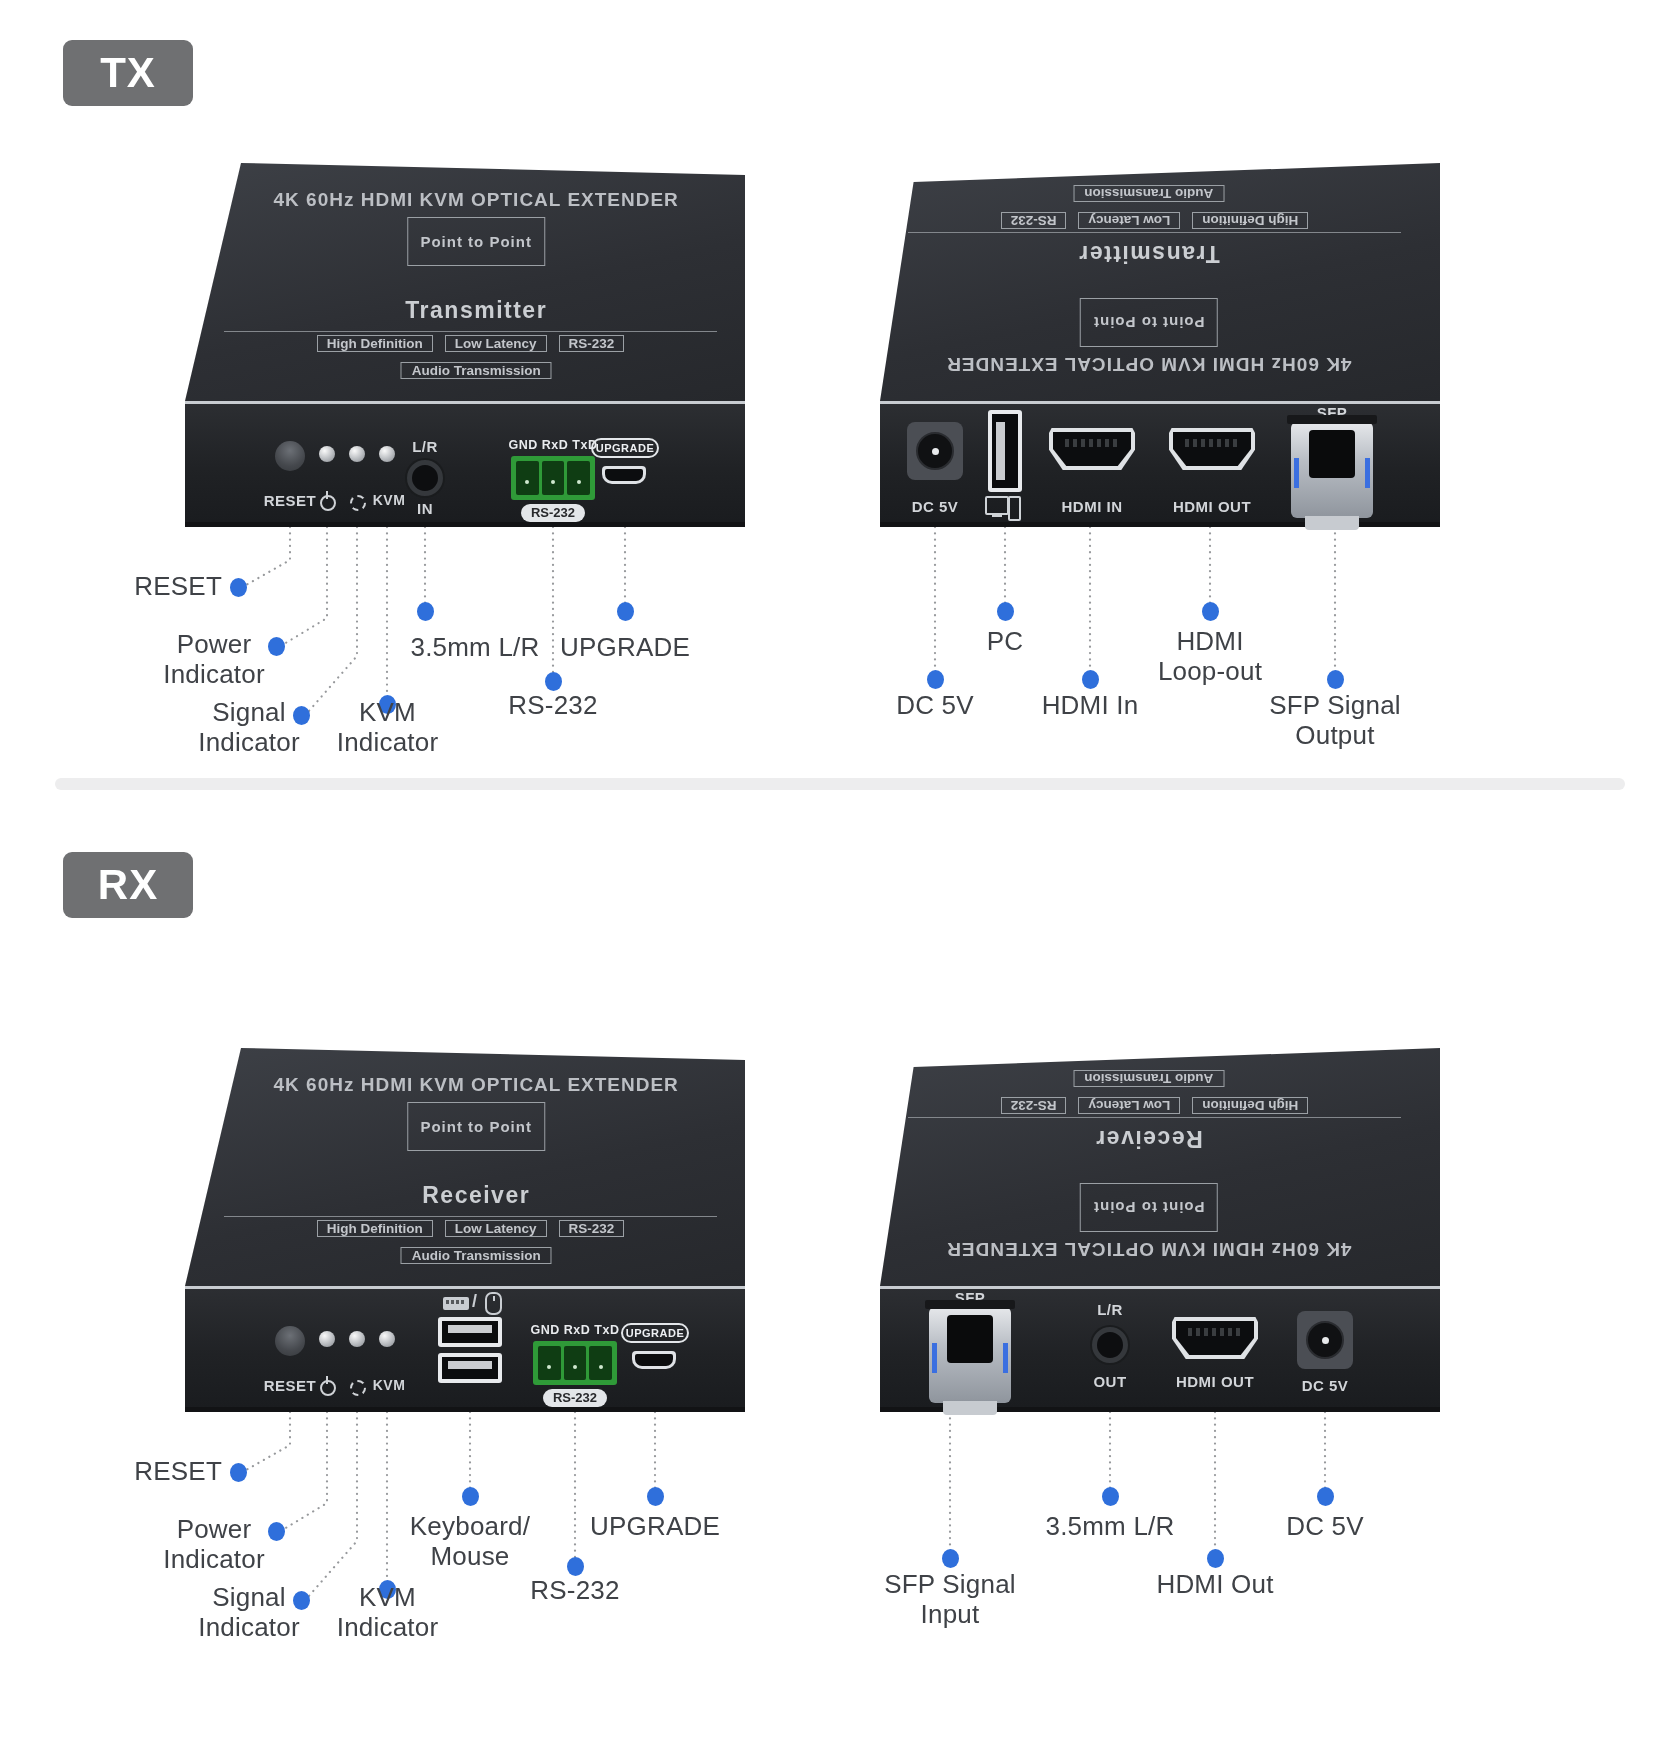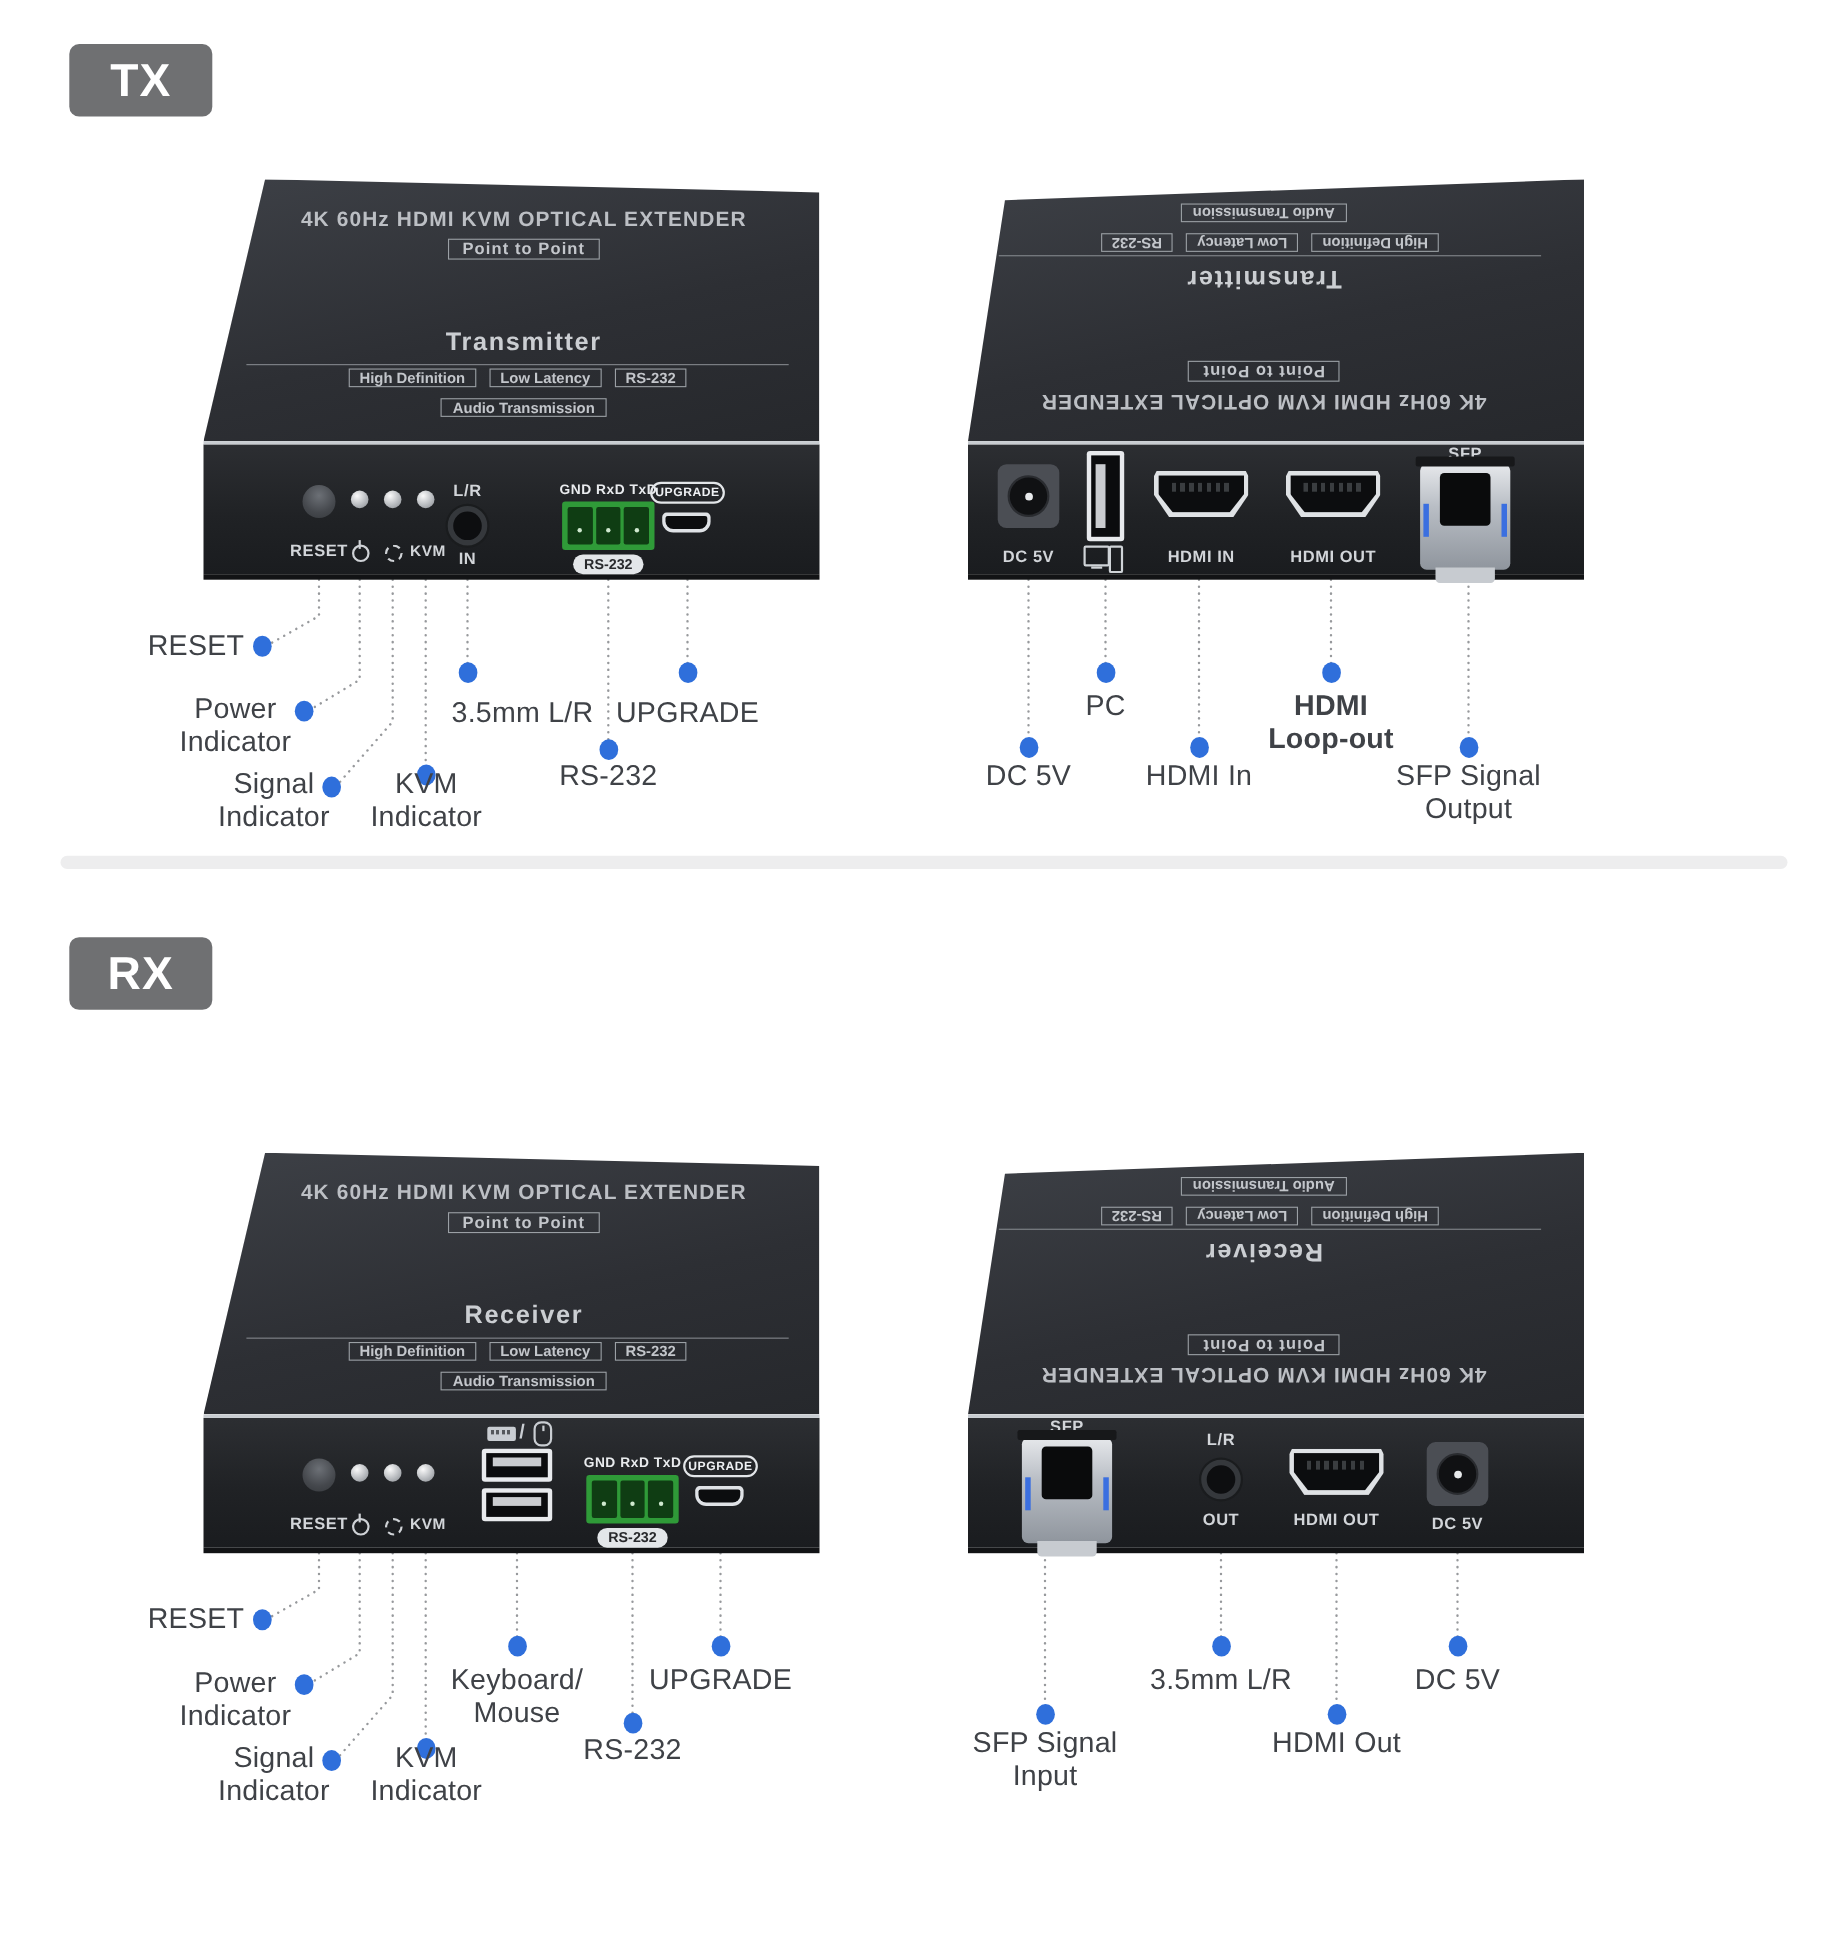--- a/index.html
+++ b/index.html
@@ -13,21 +13,21 @@
   
   .device{position:absolute;width:560px;height:364px;}
   .top-face{position:absolute;left:0;right:0;top:0;height:238px;overflow:hidden;
             background:linear-gradient(168deg,#3d4046 0%,#2d2f34 55%,#26282c 100%);}
   .tf-front{clip-path:polygon(10% 0%,100% 5%,100% 100%,0% 100%);}
   .tf-rear{clip-path:polygon(6% 8%,100% 0%,100% 100%,0% 100%);}
   .tf-inner{position:absolute;inset:0;}
   .flip{transform:rotate(180deg);}
   .tf-title{position:absolute;top:26px;left:8%;width:88%;text-align:center;font-weight:bold;font-size:19px;
             letter-spacing:1px;color:#bcbfc4;white-space:nowrap;}
-  .tf-box{position:absolute;left:52%;transform:translateX(-50%);border:1px solid #9ba0a5;padding:0 12px;
+  .tf-box{position:absolute;left:52%;transform:translateX(-50%);border:1px solid #9ba0a5;padding:15px 12px;
           font-weight:bold;color:#c3c6cb;white-space:nowrap;}
   .tf-ptp{top:54px;font-size:15px;letter-spacing:1px;}
   .tf-role{position:absolute;top:134px;left:8%;width:88%;text-align:center;font-size:23px;font-weight:bold;
            color:#cbced2;letter-spacing:1.5px;}
   .tf-line{position:absolute;top:168px;left:7%;width:88%;border-top:1px solid #83878c;}
   .tf-feats{position:absolute;top:172px;left:7%;width:88%;display:flex;justify-content:center;gap:12px;}
   .tf-feat{border:1px solid #9ba0a5;padding:0 9px;font-size:13.5px;font-weight:bold;color:#c3c6cb;white-space:nowrap;}
   .tf-audio{top:199px;font-size:13.5px;padding:0 10px;}
 
   .face{position:absolute;left:0;right:0;top:238px;height:118px;
@@ -229,21 +229,21 @@
   <div class="cl" style="left:380px;top:633px;width:190px;">3.5mm L/R</div>
   <div class="cl" style="left:480px;top:691px;width:146px;">RS-232</div>
   <div class="cl" style="left:542px;top:633px;width:166px;">UPGRADE</div>
 
   <div class="dot" style="left:997px;top:602px;"></div>
   <div class="dot" style="left:1202px;top:602px;"></div>
   <div class="dot" style="left:927px;top:670px;"></div>
   <div class="dot" style="left:1082px;top:670px;"></div>
   <div class="dot" style="left:1327px;top:670px;"></div>
   <div class="cl" style="left:957px;top:627px;width:96px;">PC</div>
-  <div class="cl" style="left:1126px;top:627px;width:168px;font-weight:bold;">HDMI
+  <div class="cl" style="left:1126px;top:627px;width:168px;">HDMI
 Loop-out</div>
   <div class="cl" style="left:872px;top:691px;width:126px;">DC 5V</div>
   <div class="cl" style="left:1017px;top:691px;width:146px;">HDMI In</div>
   <div class="cl" style="left:1252px;top:691px;width:166px;">SFP Signal
 Output</div>
 
   <div class="divider"></div>
 
   <div class="badge" style="left:63px;top:852px;">RX</div>
 

